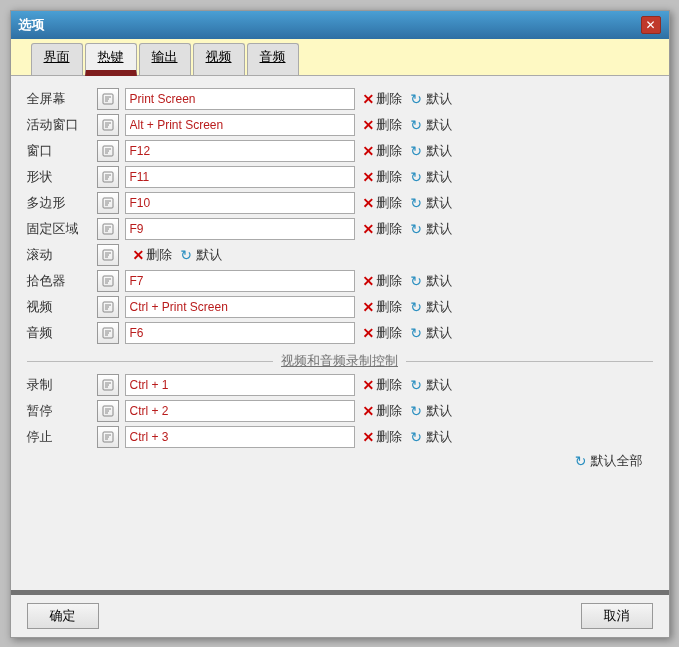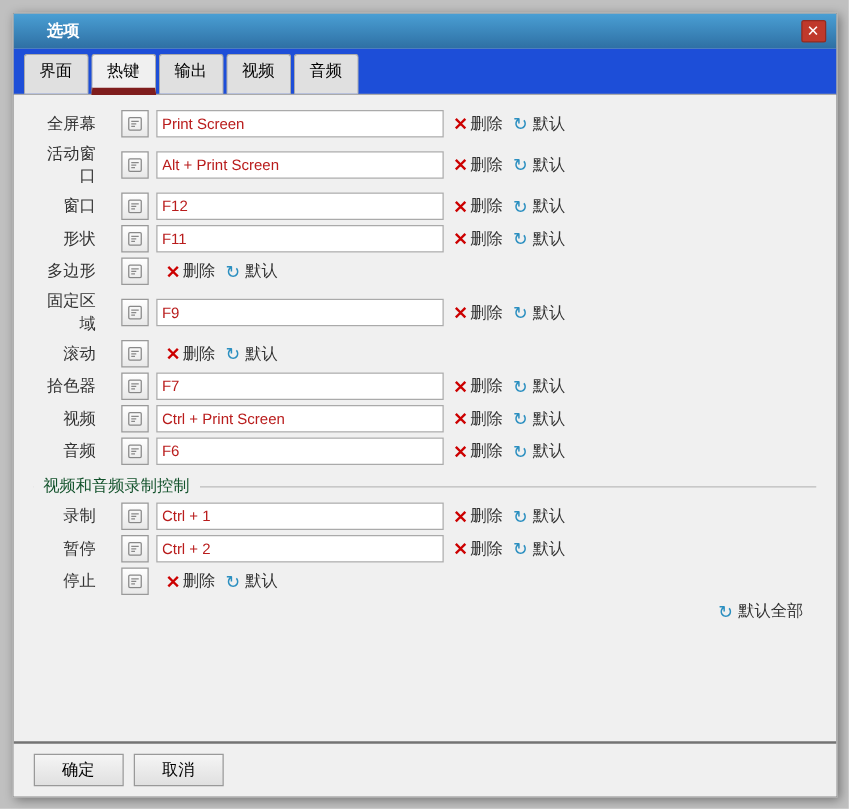--- a/index.html
+++ b/index.html
@@ -28,41 +28,41 @@
       padding: 4px 8px;
       display: flex;
       justify-content: space-between;
       align-items: center;
       height: 28px;
       flex-shrink: 0;
     }
     .title-bar-text {
       font-size: 13px;
       font-weight: bold;
-      margin-left: 19px;
     }
     .close-btn {
       background: #c0392b;
       border: 1px solid #922b21;
       color: white;
       width: 20px;
       height: 18px;
       cursor: pointer;
       font-size: 12px;
       display: flex;
       align-items: center;
       justify-content: center;
       border-radius: 2px;
     }
     .tabs {
       display: flex;
-      background: #1d4ed8;
+      background: #fef9c3;
       border-bottom: 1px solid #aaa;
-      padding: 4px 8px 0;
+      padding: 4px 20px 0;
       flex-shrink: 0;
+      text-decoration: underline;
     }
     .tab {
       padding: 4px 12px;
       border: 1px solid #aaa;
       border-bottom: none;
       background: #e0e0e0;
       cursor: pointer;
       margin-right: 2px;
       border-radius: 3px 3px 0 0;
       font-size: 13px;
@@ -72,25 +72,26 @@
       border-bottom: 6px solid #7f1d1d;
       margin-bottom: -1px;
       z-index: 1;
     }
     .content {
       padding: 12px 16px;
       flex: 1;
       overflow-y: auto;
     }
     .section-title {
-      text-align: left;
-      color: #14532d;
+      text-align: center;
+      color: #737373;
       font-size: 13px;
       margin: 10px 0 8px;
       position: relative;
+      text-decoration: underline;
     }
     .section-title::before {
       content: '';
       position: absolute;
       left: 0;
       top: 50%;
       width: 100%;
       height: 1px;
       background: #bbb;
       z-index: 0;
@@ -101,22 +102,21 @@
       position: relative;
       z-index: 1;
     }
     .hotkey-row {
       display: flex;
       align-items: center;
       margin-bottom: 4px;
     }
     .row-label {
       width: 70px;
-      text-align: right;
-      padding-right: 20px;
+      padding-right: 8px;
       font-size: 13px;
       color: #333;
       flex-shrink: 0;
     }
     .key-icon {
       width: 22px;
       height: 22px;
       border: 1px solid #999;
       background: linear-gradient(to bottom, #fff, #e8e8e8);
       margin-right: 6px;
@@ -168,24 +168,24 @@
       color: #333;
     }
     .default-all-row {
       display: flex;
       justify-content: flex-end;
       margin-top: 4px;
       padding-right: 10px;
     }
     .footer {
       display: flex;
-      justify-content: flex-start;
+      justify-content: space-between;
       padding: 8px 16px;
       gap: 8px;
-      border-top: 2px solid #737373;
+      border-top: 5px solid #737373;
       flex-shrink: 0;
       background: #f0f0f0;
     }
     .footer-btn {
       width: 72px;
       height: 26px;
       border: 1px solid #999;
       background: linear-gradient(to bottom, #f5f5f5, #e0e0e0);
       cursor: pointer;
       font-size: 13px;
@@ -319,20 +319,21 @@
         <div class="hotkey-row">
           <span class="row-label">多边形</span>
           <div class="key-icon">
             <svg viewBox="0 0 12 12" fill="none" stroke="#888" stroke-width="1">
       <rect x="1" y="1" width="10" height="10" rx="1"></rect>
       <line x1="3" y1="4" x2="9" y2="4"></line>
       <line x1="3" y1="6" x2="7" y2="6"></line>
       <line x1="3" y1="8" x2="6" y2="8"></line>
     </svg>
           </div>
+          <input type="text" class="hotkey-input" value="F10" style="">
           <div class="action-group">
             <div class="delete-btn">
               <span class="delete-icon">✕</span>
               <span> 删除</span>
             </div>
             <div class="default-btn">
               <span class="refresh-circle">↻</span>
               <span> 默认</span>
             </div>
           </div>
@@ -500,20 +501,21 @@
         <div class="hotkey-row">
           <span class="row-label">停止</span>
           <div class="key-icon">
             <svg viewBox="0 0 12 12" fill="none" stroke="#888" stroke-width="1">
       <rect x="1" y="1" width="10" height="10" rx="1"></rect>
       <line x1="3" y1="4" x2="9" y2="4"></line>
       <line x1="3" y1="6" x2="7" y2="6"></line>
       <line x1="3" y1="8" x2="6" y2="8"></line>
     </svg>
           </div>
+          <input type="text" class="hotkey-input" value="Ctrl + 3" style="">
           <div class="action-group">
             <div class="delete-btn">
               <span class="delete-icon">✕</span>
               <span> 删除</span>
             </div>
             <div class="default-btn">
               <span class="refresh-circle">↻</span>
               <span> 默认</span>
             </div>
           </div>

